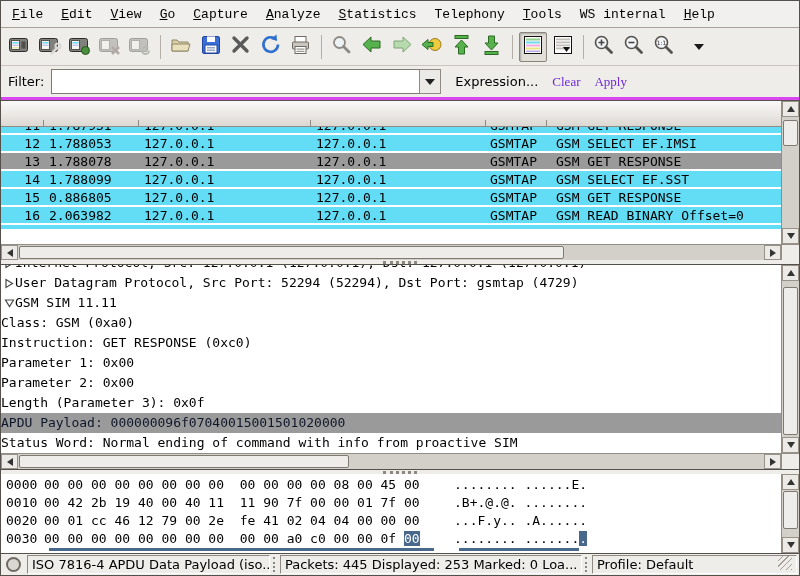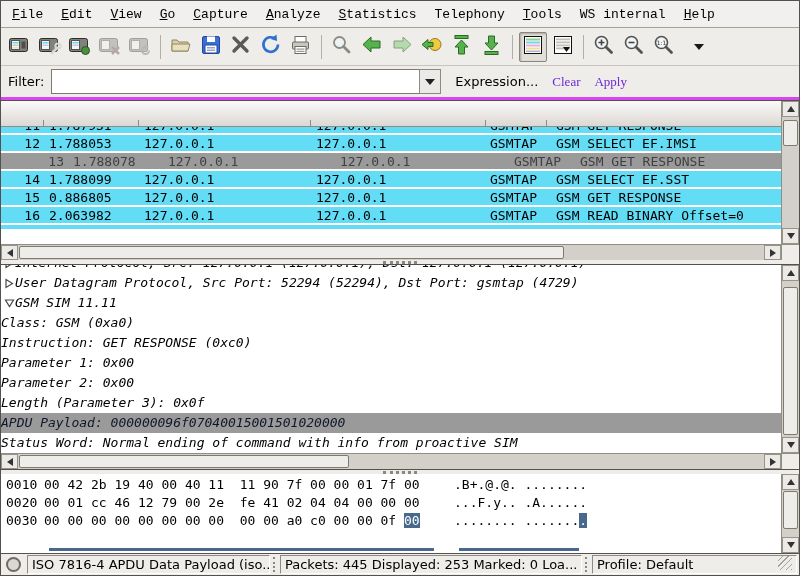--- a/index.html
+++ b/index.html
@@ -44,40 +44,40 @@
   .a-right{ width:0;height:0;border-top:4px solid transparent;border-bottom:4px solid transparent;border-left:6px solid #333; }
 
   
   .list-frame { flex:0 0 160px; height:160px; display:flex; flex-direction:column; background:#FFF; border-top:1px solid #54504B; }
   .list-main { flex:1; display:flex; overflow:hidden; }
   .list-left { flex:1; display:flex; flex-direction:column; overflow:hidden; }
   .pl-header { height:26px; flex:0 0 26px; display:flex; background:linear-gradient(#FBFAF9,#DCD8D3); border-bottom:1px solid #8F8A82; }
   .hcell { border-right:1px solid #8F8A82; padding:4px 0 0 6px; overflow:hidden; white-space:nowrap;margin-top:19px; }
   .pl-rows { flex:1; overflow:hidden; background:#FFF; font-family:"DejaVu Sans Mono","Liberation Mono",monospace; }
   .pl-row { display:flex; height:18px; line-height:17px; border-bottom:2px solid #FFF; background:#63DCF5; white-space:nowrap; }
-  .pl-row.selected { background:#9A9A9A; color:#404040;padding-left:24px; }
+  .pl-row.selected { background:#9A9A9A; color:#000000; }
   .pl-row.clipped { margin-top:-10px; }
   .c-no { flex:0 0 43px; text-align:right; padding-right:4px; }
   .c-time { flex:0 0 95px; padding-left:5px; }
   .c-src { flex:0 0 172px; padding-left:5px; }
   .c-dst { flex:0 0 175px; padding-left:5px; }
   .c-proto { flex:0 0 61px; padding-left:4px; }
   .c-info { flex:1; padding-left:9px; overflow:hidden; }
   .h-no { flex:0 0 43px; } .h-time { flex:0 0 95px; } .h-src { flex:0 0 172px; }
   .h-dst { flex:0 0 175px; } .h-proto { flex:0 0 61px; } .h-info { flex:1; border-right:none; }
   .partial-strip { height:4px; background:#63DCF5; }
 
   
   .splitter { flex:0 0 4px; height:4px; background:#EFEDE9; display:flex; align-items:center; justify-content:center; }
   .splitter .dots { width:34px; border-top:3px dotted #8C877F; }
 
   
   .details-frame { flex:0 0 206px; height:206px; display:flex; flex-direction:column; background:#FFF; border-top:1px solid #54504B; border-bottom:1px solid #54504B; }
   .details-main { flex:1; display:flex; overflow:hidden; }
-  .detail-rows { flex:1; overflow:hidden; font-family:"DejaVu Sans Mono","Liberation Mono",monospace;font-style:italic; }
+  .detail-rows { flex:1; overflow:hidden; font-family:"DejaVu Sans Mono","Liberation Mono",monospace; }
   .d-row { height:20px; line-height:20px; display:flex; align-items:center; white-space:nowrap; overflow:hidden; }
   .d-row.selected { background:#9A9A9A; color:#0f172a; }
   .d-row.clipped { margin-top:-12px; }
   .d-exp { flex:0 0 14px; padding-left:3px; display:flex; align-items:center; }
   .d-indent1 { padding-left:39px; }
   .d-text { padding-left:0; }
 
   
   .hex-frame { flex:0 0 79px; height:79px; display:flex; background:#FFF; }
   .hex-rows { flex:1; overflow:hidden; position:relative; padding-top:2px; font-family:"DejaVu Sans Mono","Liberation Mono",monospace; }
@@ -458,20 +458,23 @@
     </div>
   </div>
 
   <div class="splitter">
       <span class="dots"></span>
     </div>
 
   <div class="hex-frame">
     <div class="hex-rows">
       <div class="x-row">
+        <span class="x-off">0000</span><span class="x-bytes">00 00 00 00 00 00 00 00  00 00 00 00 08 00 45 00</span><span class="x-ascii">........ ......E.</span>
+      </div>
+      <div class="x-row">
         <span class="x-off">0010</span><span class="x-bytes">00 42 2b 19 40 00 40 11  11 90 7f 00 00 01 7f 00</span><span class="x-ascii">.B+.@.@. ........</span>
       </div>
       <div class="x-row">
         <span class="x-off">0020</span><span class="x-bytes">00 01 cc 46 12 79 00 2e  fe 41 02 04 04 00 00 00</span><span class="x-ascii">...F.y.. .A......</span>
       </div>
       <div class="x-row">
         <span class="x-off">0030</span><span class="x-bytes"><span>00 00 00 00 00 00 00 00  00 00 a0 c0 00 00 0f </span><span class="hexsel">00</span></span><span class="x-ascii"><span>........ .......</span><span class="hexsel">.</span></span>
       </div>
       <span class="sliver s1"></span>
       <span class="sliver s2"></span>

